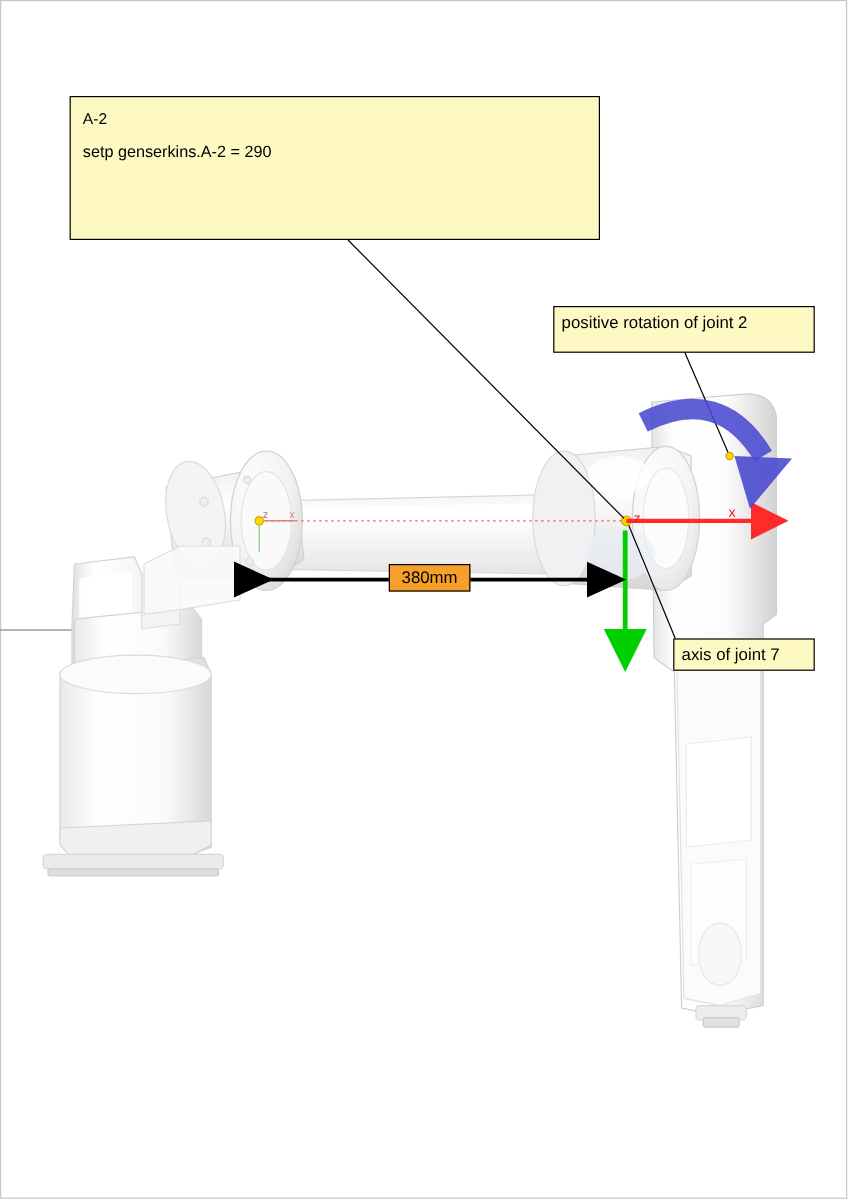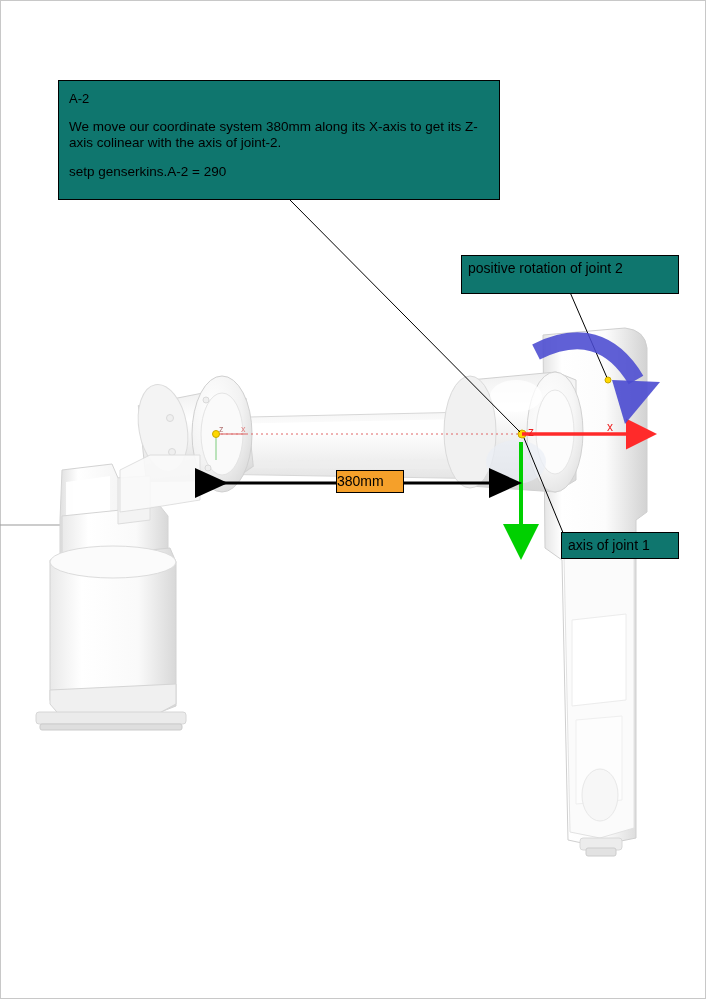--- a/index.html
+++ b/index.html
@@ -28,21 +28,21 @@
   }
   svg.layer {
     position: absolute;
     left: 0; top: 0;
     width: 707px;
     height: 1000px;
   }
   
   .callout {
     position: absolute;
-    background: #0f766e;
+    background: #fef9c3;
     border: 1px solid #000000;
     box-sizing: border-box;
     font-size: 13px;
     color: #000000;
     line-height: 1.25;
   }
   #callout-a2 {
     left: 58px;
     top: 80px;
     width: 442px;
@@ -75,29 +75,30 @@
     left: 561px;
     top: 532px;
     width: 118px;
     height: 27px;
     padding: 4px 6px;
     font-size: 14px;
     white-space: nowrap;
   }
   .dim-label {
     position: absolute;
-    left: 336px;
+    left: 324px;
     top: 470px;
     width: 68px;
     height: 23px;
     background: #f5a02a;
     border: 1px solid #000000;
     box-sizing: border-box;
     font-size: 14px;
     color: #000000;
+    text-align: center;
     line-height: 21px;
   }
   .axis-tag {
     position: absolute;
     font-size: 9px;
     color: #e08080;
     font-family: "Liberation Sans", sans-serif;
   }
   .axis-tag.red { color: #ee2222; font-size: 12px; }
   .axis-tag.small-z { color: #b07070; }
@@ -235,23 +236,22 @@
     <path d="M612 380 L660 382 L625 424 Z" fill="#4a4ad0" opacity="0.9"></path>
   </svg>
 
   <div class="axis-tag small-z" style="left:219px; top:424px;">z</div>
   <div class="axis-tag" style="left:241px; top:424px;">x</div>
   <div class="axis-tag red" style="left:528px; top:425px;">z</div>
   <div class="axis-tag red" style="left:607px; top:420px;">x</div>
 
   <div class="callout" id="callout-a2">
     <p class="ttl">A-2</p>
-    <p class="body">We move our coordinate system 380mm along its X-axis to get its Z-axis colinear with the axis of joint-2.</p>
     <p class="cmd">setp genserkins.A-2 = 290</p>
   </div>
 
   <div class="callout" id="callout-rot">positive rotation of joint 2</div>
 
-  <div class="callout" id="callout-axis">axis of joint 1</div>
+  <div class="callout" id="callout-axis">axis of joint 7</div>
 
   <div class="dim-label">380mm</div>
 
 </div>
 
 </body></html>

